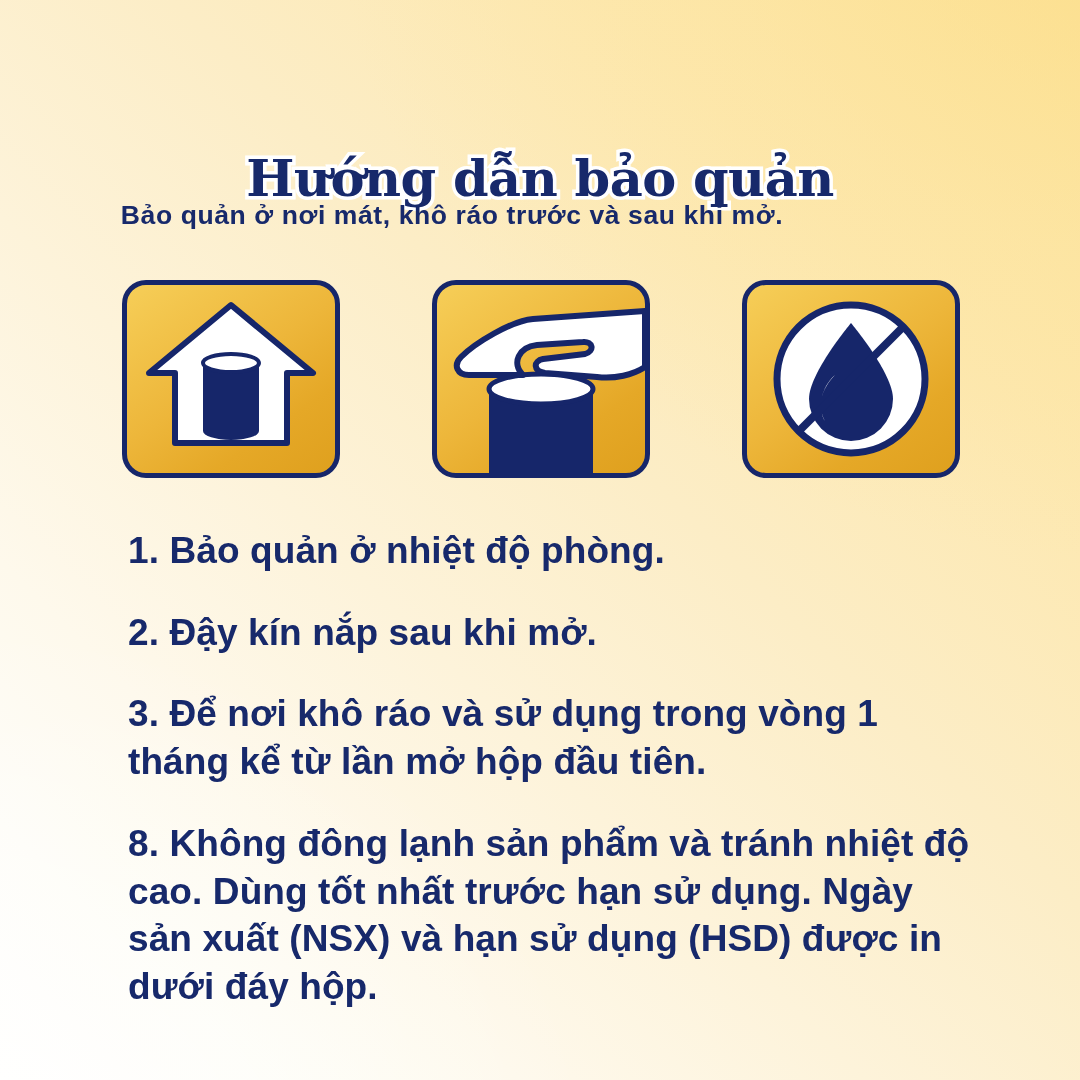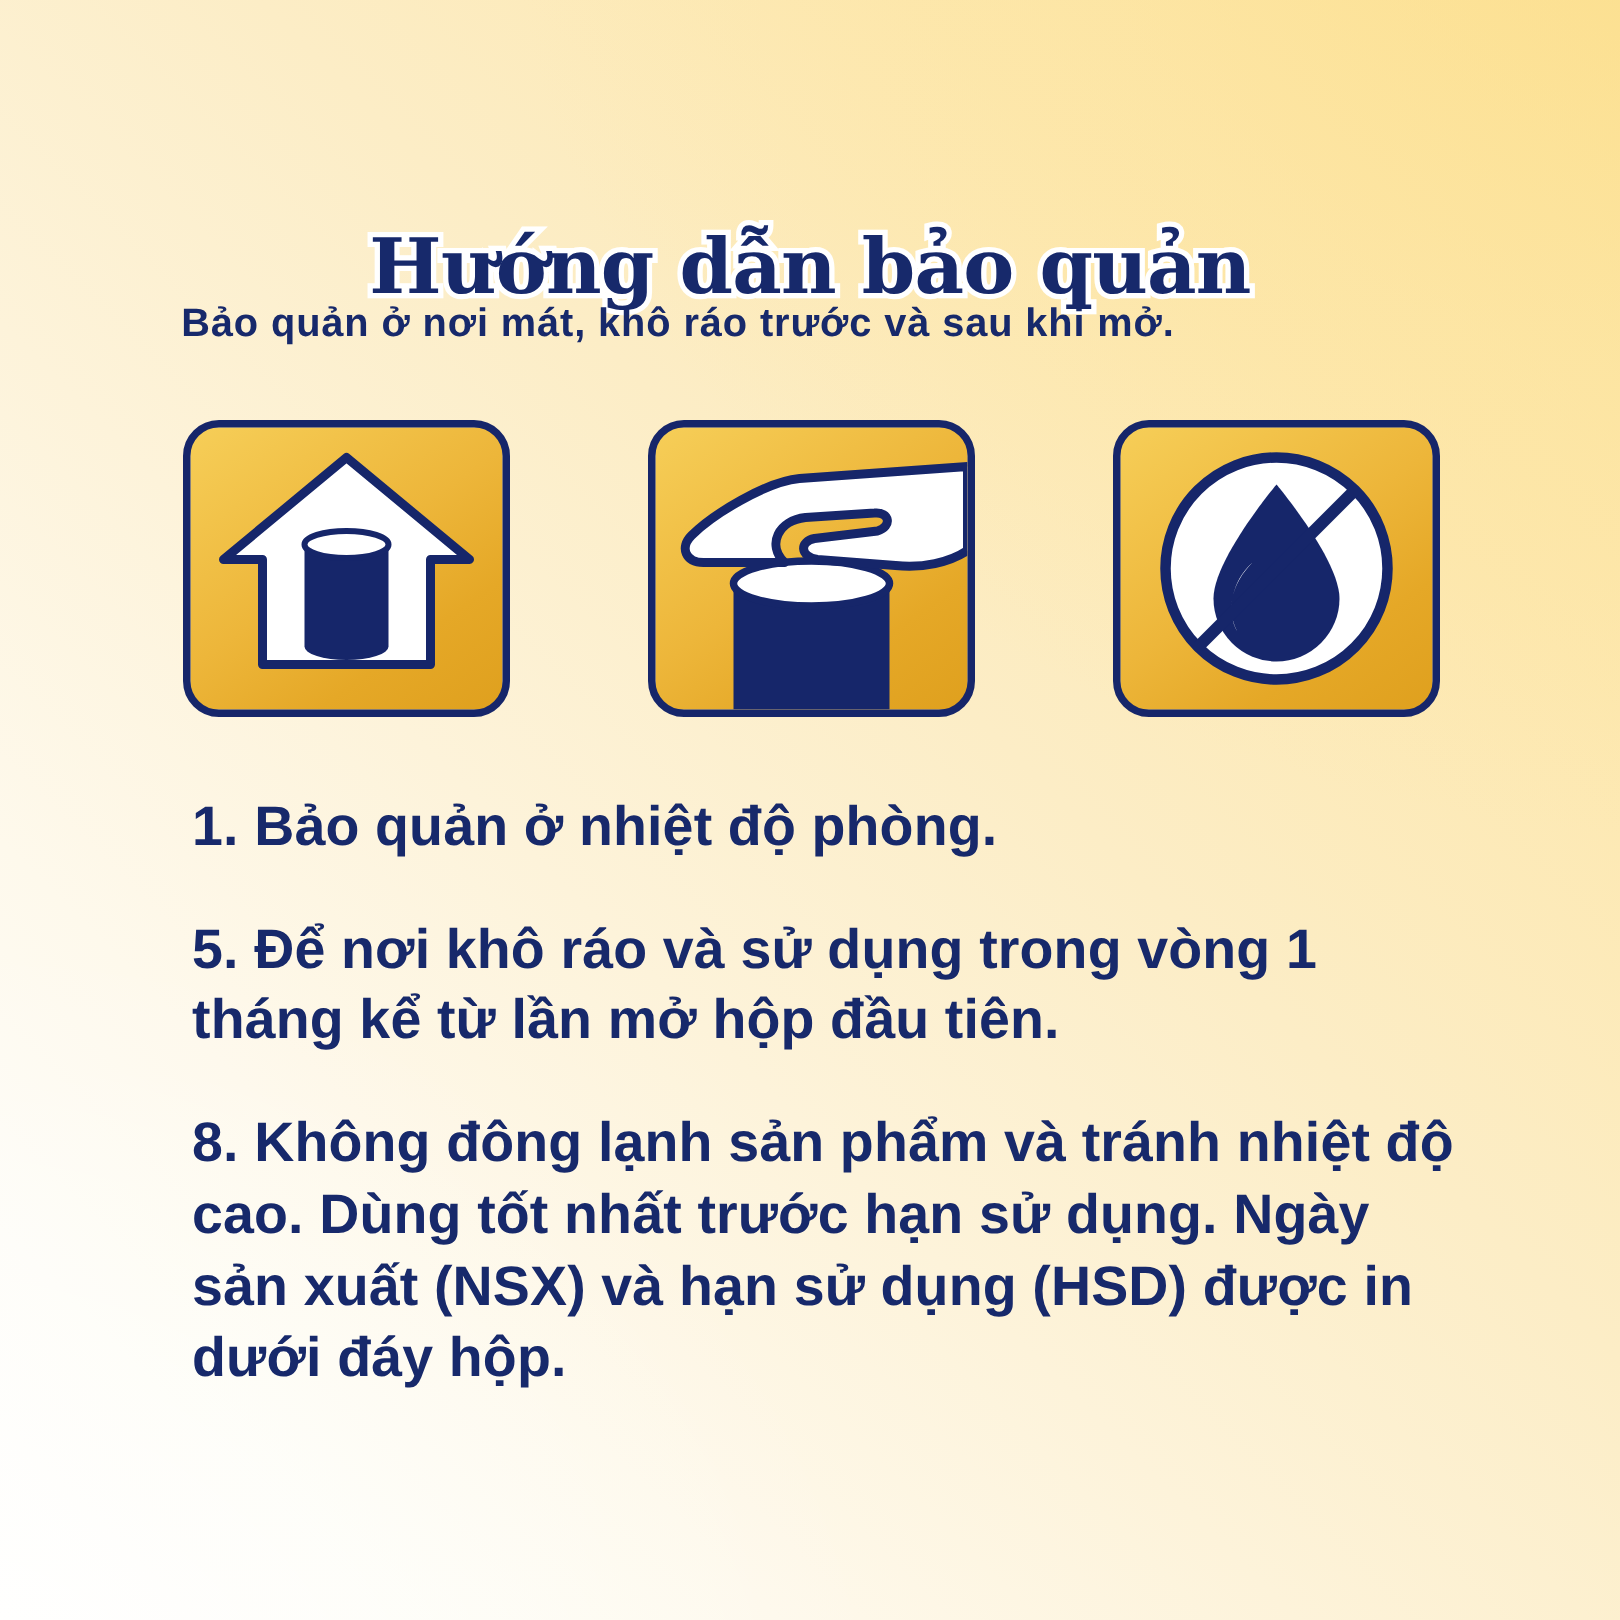--- a/index.html
+++ b/index.html
@@ -190,18 +190,19 @@
             <path d="M88 90 C74 104 70 122 78 136 C70 124 74 102 88 90 Z" fill="#FFFFFF"></path>
             <line x1="52" y1="146" x2="156" y2="42" stroke="#16266A" stroke-width="8"></line>
           </svg>
         </span>
       </div>
 
     </div>
 
     <div class="list">
       <p class="list-item">1. Bảo quản ở nhiệt độ phòng.</p>
-      <p class="list-item">5. Để nơi khô ráo và sử dụng trong vòng 1 tháng kể từ lần mở hộp đầu tiên.</p>
+      <p class="list-item">2. Đậy kín nắp sau khi mở.</p>
+      <p class="list-item">3. Để nơi khô ráo và sử dụng trong vòng 1 tháng kể từ lần mở hộp đầu tiên.</p>
       <p class="list-item">8. Không đông lạnh sản phẩm và tránh nhiệt độ cao. Dùng tốt nhất trước hạn sử dụng. Ngày sản xuất (NSX) và hạn sử dụng (HSD) được in dưới đáy hộp.</p>
     </div>
 
   </div>
 </div>
 
 </body></html>

